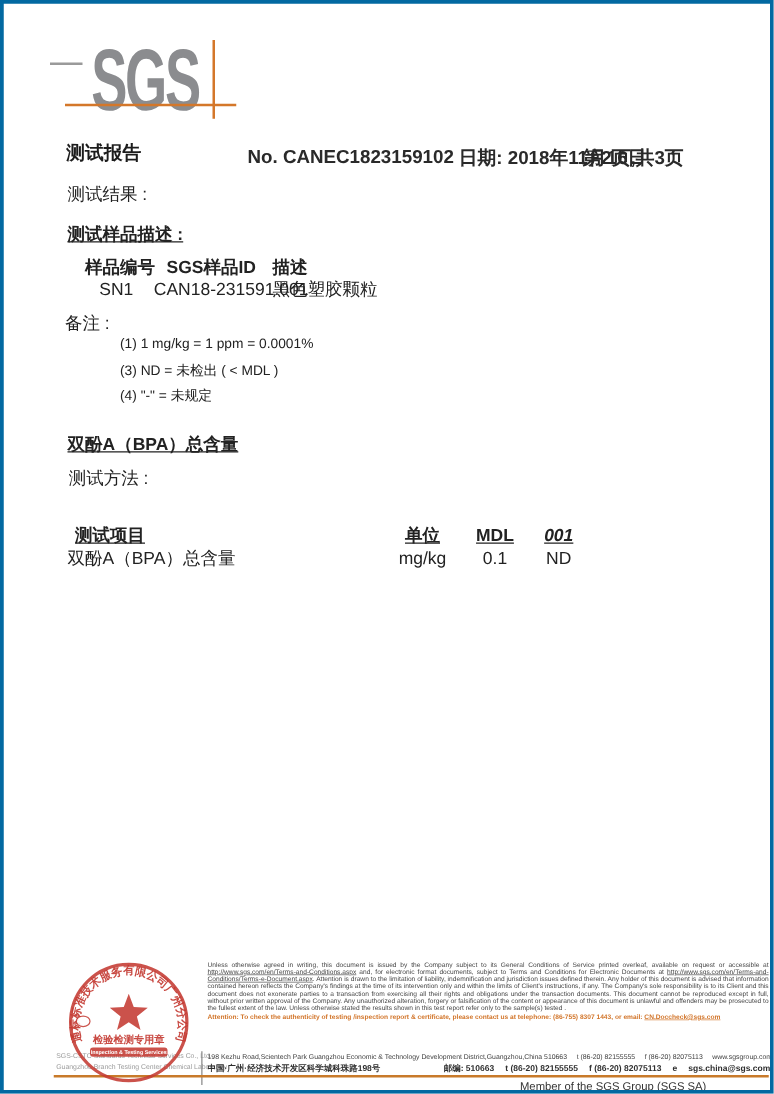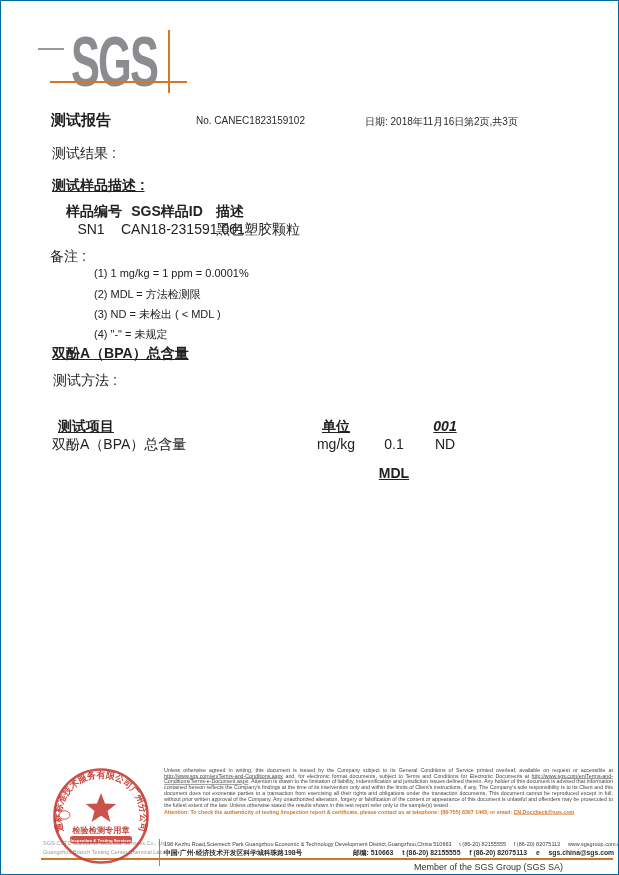--- a/index.html
+++ b/index.html
@@ -1,26 +1,26 @@
 <!DOCTYPE html>
 <html><head>
 <meta charset="utf-8">
 <style>
   html,body { margin:0; padding:0; background:#e9e9e9; }
   .page {
     position:relative; width:619px; height:875px; margin:0 auto;
-    background:#ffffff; border:1px solid #0369a1; box-sizing:border-box;
+    background:#ffffff; border:3px solid #0369a1; box-sizing:border-box;
     font-family:"Liberation Sans","DejaVu Sans",sans-serif; color:#222;
     overflow:hidden;
   }
   .abs { position:absolute; }
   .b { font-weight:bold; }
   .u { text-decoration:underline; }
   .t { font-size:14px; line-height:14px; white-space:nowrap; }
-  .hmeta { font-size:10px; font-weight:normal; white-space:nowrap; color:#2a2a2a; }
+  .hmeta { font-size:15px; font-weight:bold; white-space:nowrap; color:#2a2a2a; }
   .title { left:50px; top:110px; font-size:15px; font-weight:bold; color:#1c1c1c; }
   .logo {
     left:70px; top:26px; font-size:70px; font-weight:bold; line-height:1;
     color:#8b8c8f; letter-spacing:-3px; transform:scaleX(0.62); transform-origin:0 0;
   }
   .logo-dash { left:37px; top:47px; width:26px; height:2px; background:#9a9a9a; }
   .vline { left:167px; top:29px; width:2px; height:63px; background:#d4772a; }
   .hline { left:49px; top:80px; width:137px; height:2px; background:#d4772a; }
   .cell { text-align:center; }
   .notes-block div { height:20px; font-size:11px; white-space:nowrap; }
@@ -67,32 +67,31 @@
     <span class="abs t b cell" style="left:120px; top:203px; width:92px;">SGS样品ID</span>
     <span class="abs t b" style="left:215px; top:203px;">描述</span>
     <span class="abs t cell" style="left:65px; top:221px; width:50px;">SN1</span>
     <span class="abs t cell" style="left:120px; top:221px; width:92px;">CAN18-231591.001</span>
     <span class="abs t" style="left:215px; top:221px;">黑色塑胶颗粒</span>
   </div>
 
   <div class="abs t" style="left:49px; top:248px;">备注 :</div>
   <div class="abs notes-block" style="left:93px; top:266px;">
     <div>(1) 1 mg/kg = 1 ppm = 0.0001%</div>
-    <div>(2) MDL = 方法检测限</div>
     <div>(3) ND = 未检出 ( &lt; MDL )</div>
     <div>(4) "-" = 未规定</div>
   </div>
 
   <div class="abs t b u" style="left:51px; top:345px;">双酚A（BPA）总含量</div>
   <div class="abs t" style="left:52px; top:372px;">测试方法 :</div>
 
   <div>
     <span class="abs t b u" style="left:57px; top:418px;text-decoration:underline;">测试项目</span>
     <span class="abs t b u cell" style="left:315px; top:418px; width:40px;">单位</span>
-    <span class="abs t b u cell" style="left:373px; top:418px; width:40px;margin-top:47px;">MDL</span>
+    <span class="abs t b u cell" style="left:373px; top:418px; width:40px;">MDL</span>
     <span class="abs t b u cell" style="left:424px; top:418px; width:40px; font-style:italic;">001</span>
     <span class="abs t" style="left:51px; top:436px;">双酚A（BPA）总含量</span>
     <span class="abs t cell" style="left:315px; top:436px; width:40px;">mg/kg</span>
     <span class="abs t cell" style="left:373px; top:436px; width:40px;">0.1</span>
     <span class="abs t cell" style="left:424px; top:436px; width:40px;">ND</span>
   </div>
 
   <div class="abs legal-wrap">
     <div class="scale53">
       <p class="legal"><span>Unless otherwise agreed in writing, this document is issued by the Company subject to its General Conditions of Service printed overleaf, available on request or accessible at </span><span class="u">http://www.sgs.com/en/Terms-and-Conditions.aspx</span><span> and, for electronic format documents, subject to Terms and Conditions for Electronic Documents at </span><span class="u">http://www.sgs.com/en/Terms-and-Conditions/Terms-e-Document.aspx</span><span>. Attention is drawn to the limitation of liability, indemnification and jurisdiction issues defined therein. Any holder of this document is advised that information contained hereon reflects the Company's findings at the time of its intervention only and within the limits of Client's instructions, if any. The Company's sole responsibility is to its Client and this document does not exonerate parties to a transaction from exercising all their rights and obligations under the transaction documents. This document cannot be reproduced except in full, without prior written approval of the Company. Any unauthorized alteration, forgery or falsification of the content or appearance of this document is unlawful and offenders may be prosecuted to the fullest extent of the law. Unless otherwise stated the results shown in this test report refer only to the sample(s) tested .</span></p>

